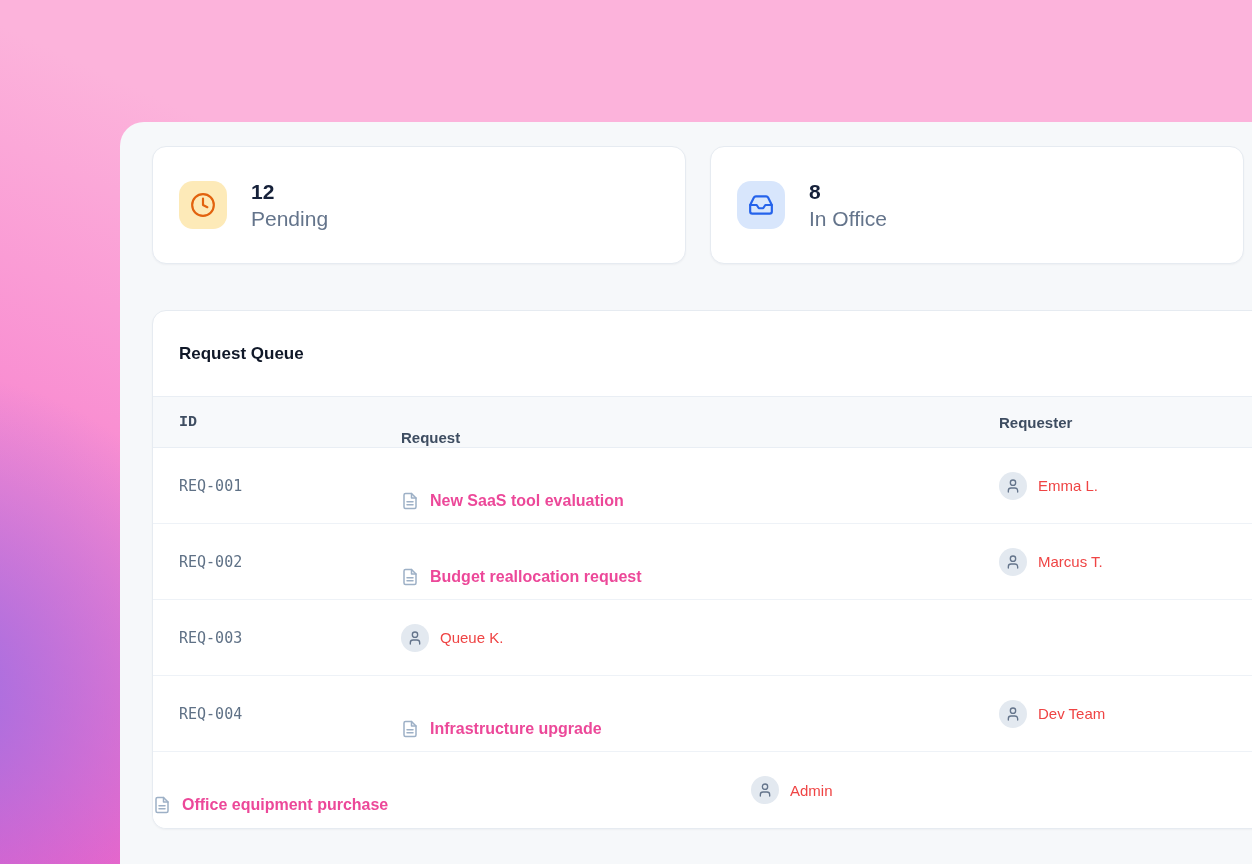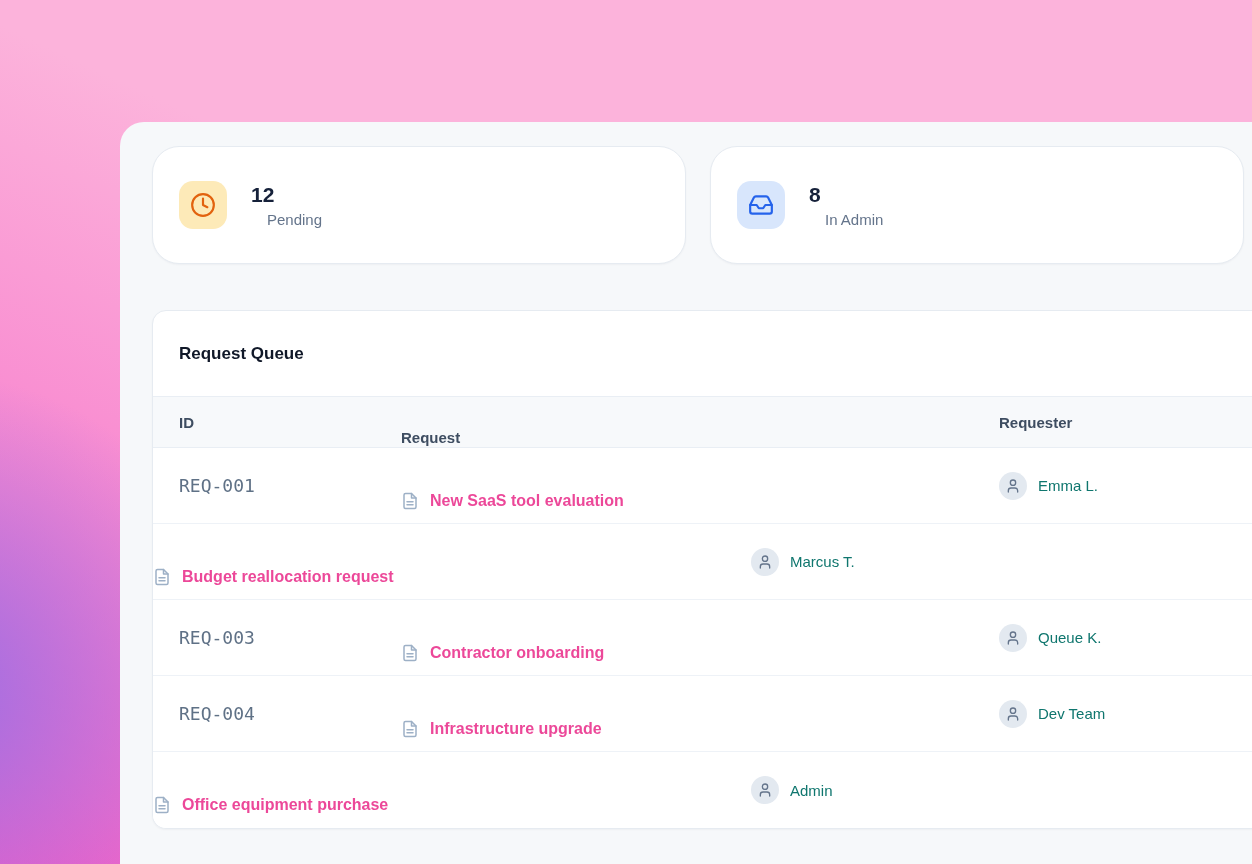--- a/index.html
+++ b/index.html
@@ -26,38 +26,38 @@
     padding: 24px 0 0 32px;
   }
 
   .stats-row { display: flex; gap: 24px; }
 
   .stat-card {
     width: 534px;
     height: 118px;
     background: #ffffff;
     border: 1px solid #e6ebf1;
-    border-radius: 27px;
+    border-radius: 14px;
     box-sizing: border-box;
     display: flex;
     align-items: center;
     padding: 0 26px;
     box-shadow: 0 1px 2px rgba(15,23,42,0.04);
   }
   .stat-icon {
     width: 48px; height: 48px;
     border-radius: 14px;
     display: flex; align-items: center; justify-content: center;
     margin-right: 24px;
     flex: none;
   }
   .stat-icon.yellow { background: #fdeab8; color: #e2620e; }
   .stat-icon.blue   { background: #d8e6fc; color: #2563eb; }
   .stat-value { font-size: 21px; font-weight: 700; color: #16213a; line-height: 1.2; }
-  .stat-label { font-size: 15px; color: #64748b; margin-top: 3px; margin-left: 16px; }
+  .stat-label { font-size: 21px; color: #64748b; margin-top: 3px; }
 
   .table-card {
     margin-top: 46px;
     width: 1300px;
     background: #ffffff;
     border: 1px solid #e6ebf1;
     border-radius: 14px;
     overflow: hidden;
     box-sizing: border-box;
     box-shadow: 0 1px 2px rgba(15,23,42,0.04);
@@ -77,49 +77,49 @@
     background: #f7f9fb;
     border-top: 1px solid #e9eef4;
     border-bottom: 1px solid #e9eef4;
     display: flex;
     align-items: center;
     font-size: 15px;
     font-weight: 600;
     color: #3e4d61;
     box-sizing: border-box;
   }
-  .col-id  { width: 248px; flex: none; padding-left: 26px; box-sizing: border-box; }
+  .col-id  { width: 248px; flex: none; padding-left: 26px; box-sizing: border-box; font-family: Liberation Mono, monospace; }
   .col-req { width: 598px; flex: none; display: flex; align-items: center; gap: 11px; margin-top: 30px; }
   .col-who { flex: 1; display: flex; align-items: center; gap: 11px; }
 
   .trow {
     height: 76px;
     display: flex;
     align-items: center;
     box-sizing: border-box;
     background: #ffffff;
   }
   .trow:not(:last-child) { border-bottom: 1px solid #eef2f7; }
 
   .row-id {
     font-family: "DejaVu Sans Mono", monospace;
-    font-size: 18px;
+    font-size: 15px;
     color: #5f7186;
   }
   .doc-icon { color: #9db0c6; display: flex; flex: none; }
   .row-request { font-size: 16px; font-weight: 600; color: #ec4899; }
   .avatar {
     width: 28px; height: 28px;
     border-radius: 50%;
     background: #e3e9f0;
     color: #64748b;
     display: flex; align-items: center; justify-content: center;
     flex: none;
   }
-  .row-name { font-size: 15px; color: #0f766e; }
+  .row-name { font-size: 15px; color: #ef4444; }
 
   svg { display: block; }
 </style>
 </head>
 <body>
 
 <div class="panel">
 
   <div class="stats-row">
 
@@ -138,21 +138,21 @@
 
     <div class="stat-card">
       <div class="stat-icon blue">
         <svg width="26" height="26" viewBox="0 0 24 24" fill="none" stroke="currentColor" stroke-width="2" stroke-linecap="round" stroke-linejoin="round">
           <polyline points="22 12 16 12 14 15 10 15 8 12 2 12"></polyline>
           <path d="M5.45 5.11 2 12v6a2 2 0 0 0 2 2h16a2 2 0 0 0 2-2v-6l-3.45-6.89A2 2 0 0 0 16.76 4H7.24a2 2 0 0 0-1.79 1.11z"></path>
         </svg>
       </div>
       <div>
         <div class="stat-value">8</div>
-        <div class="stat-label">In Admin</div>
+        <div class="stat-label">In Office</div>
       </div>
     </div>
 
   </div>
 
   <div class="table-card">
     <div class="table-title">Request Queue</div>
 
     <div class="thead">
       <div class="col-id">ID</div>
@@ -178,20 +178,21 @@
           <svg width="16" height="16" viewBox="0 0 24 24" fill="none" stroke="currentColor" stroke-width="2" stroke-linecap="round" stroke-linejoin="round">
               <path d="M19 21v-2a4 4 0 0 0-4-4H9a4 4 0 0 0-4 4v2"></path>
               <circle cx="12" cy="7" r="4"></circle>
             </svg>
         </span>
         <span class="row-name">Emma L.</span>
       </div>
     </div>
 
     <div class="trow">
+      <div class="col-id row-id">REQ-002</div>
       <div class="col-req">
         <span class="doc-icon">
           <svg width="18" height="18" viewBox="0 0 24 24" fill="none" stroke="currentColor" stroke-width="2" stroke-linecap="round" stroke-linejoin="round">
               <path d="M14 2H6a2 2 0 0 0-2 2v16a2 2 0 0 0 2 2h12a2 2 0 0 0 2-2V8z"></path>
               <polyline points="14 2 14 8 20 8"></polyline>
               <line x1="16" y1="13" x2="8" y2="13"></line>
               <line x1="16" y1="17" x2="8" y2="17"></line>
             </svg>
         </span>
         <span class="row-request">Budget reallocation request</span>
@@ -202,31 +203,20 @@
               <path d="M19 21v-2a4 4 0 0 0-4-4H9a4 4 0 0 0-4 4v2"></path>
               <circle cx="12" cy="7" r="4"></circle>
             </svg>
         </span>
         <span class="row-name">Marcus T.</span>
       </div>
     </div>
 
     <div class="trow">
       <div class="col-id row-id">REQ-003</div>
-      <div class="col-req">
-        <span class="doc-icon">
-          <svg width="18" height="18" viewBox="0 0 24 24" fill="none" stroke="currentColor" stroke-width="2" stroke-linecap="round" stroke-linejoin="round">
-              <path d="M14 2H6a2 2 0 0 0-2 2v16a2 2 0 0 0 2 2h12a2 2 0 0 0 2-2V8z"></path>
-              <polyline points="14 2 14 8 20 8"></polyline>
-              <line x1="16" y1="13" x2="8" y2="13"></line>
-              <line x1="16" y1="17" x2="8" y2="17"></line>
-            </svg>
-        </span>
-        <span class="row-request">Contractor onboarding</span>
-      </div>
       <div class="col-who">
         <span class="avatar">
           <svg width="16" height="16" viewBox="0 0 24 24" fill="none" stroke="currentColor" stroke-width="2" stroke-linecap="round" stroke-linejoin="round">
               <path d="M19 21v-2a4 4 0 0 0-4-4H9a4 4 0 0 0-4 4v2"></path>
               <circle cx="12" cy="7" r="4"></circle>
             </svg>
         </span>
         <span class="row-name">Queue K.</span>
       </div>
     </div>

